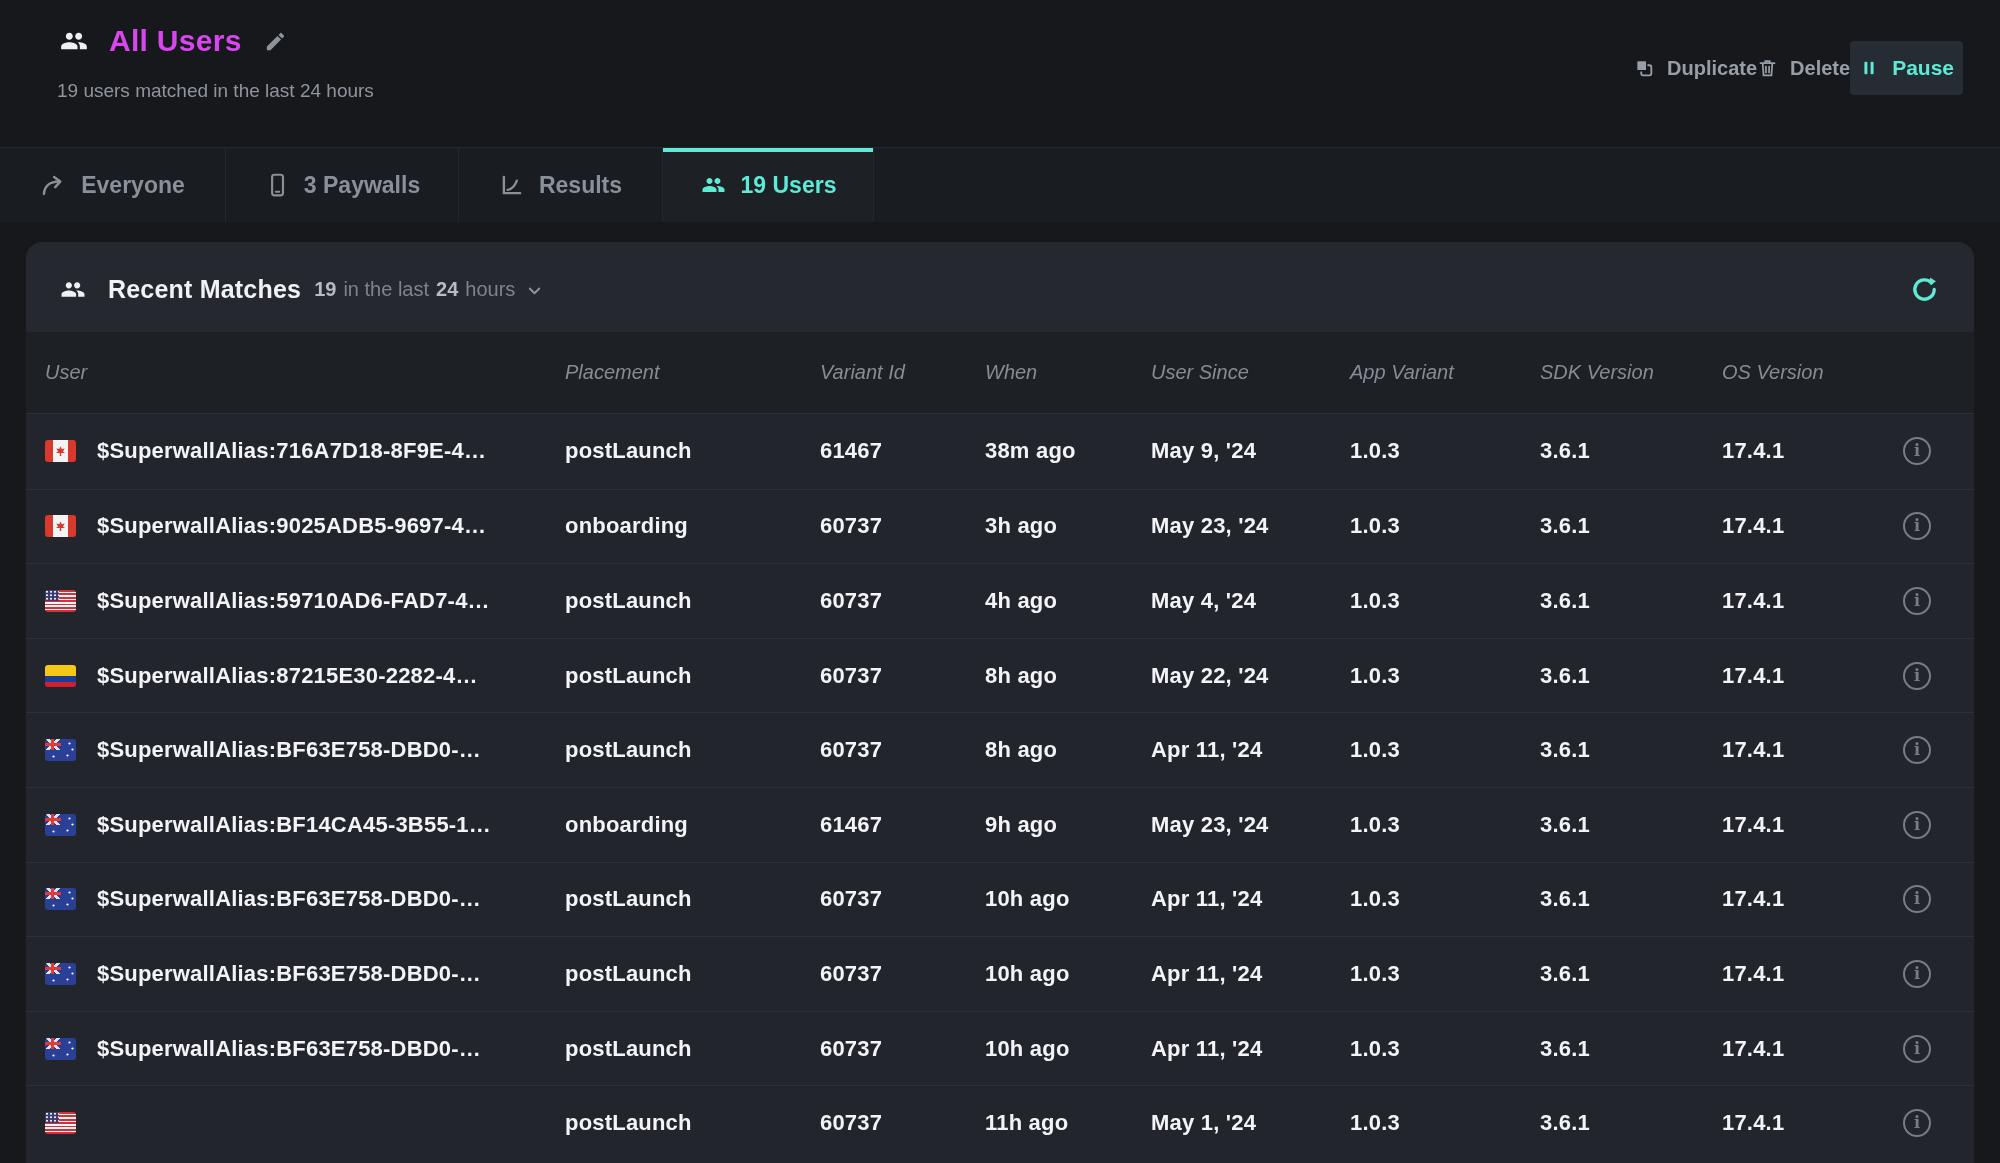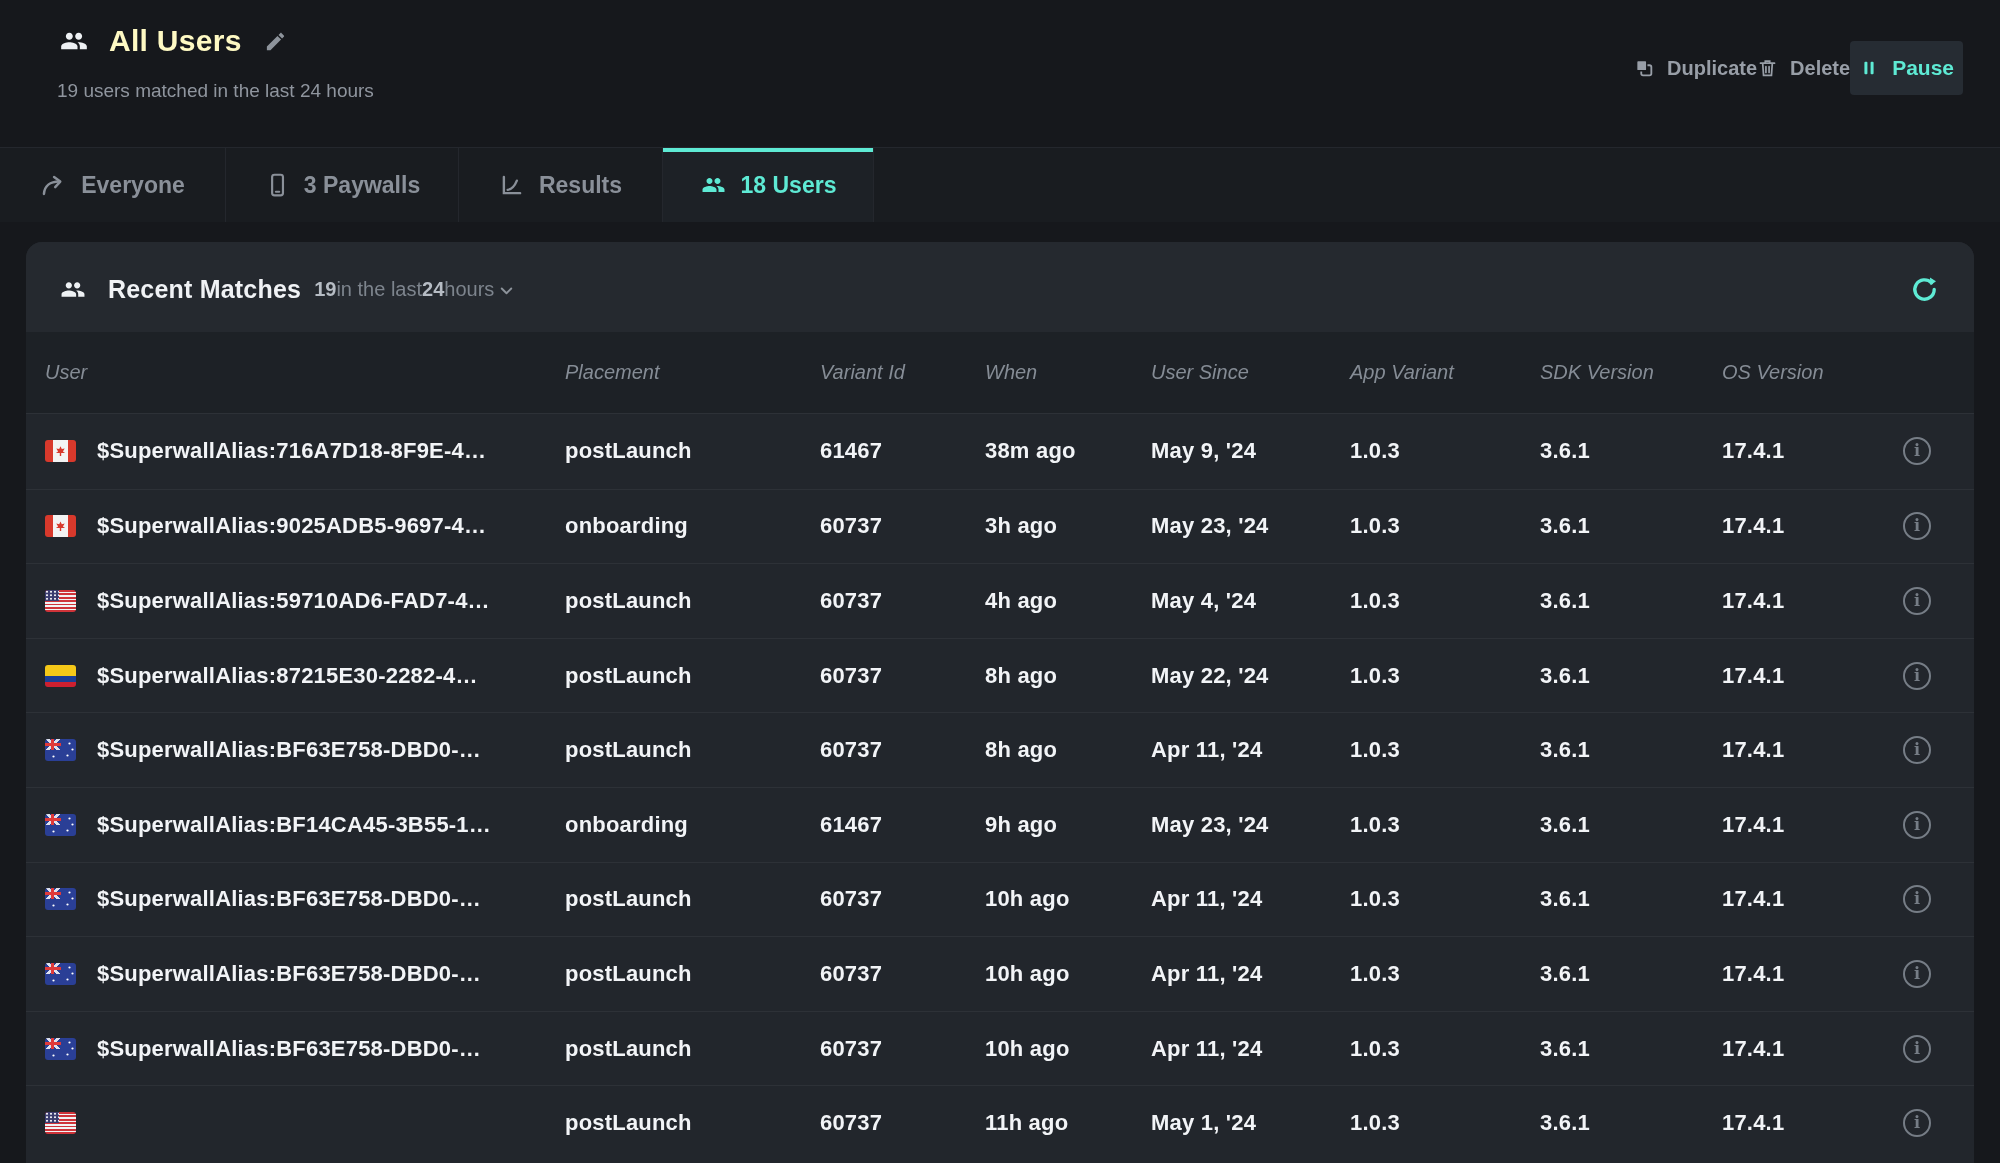--- a/index.html
+++ b/index.html
@@ -10,21 +10,21 @@
     color:#f2f4f7;
     overflow:hidden;
     position:relative;
   }
   svg { display:block; }
 
   
   .topbar { position:absolute; left:0; top:0; right:0; height:147px; }
   .title-row { position:absolute; left:57px; top:24px; display:flex; align-items:center; gap:18px; }
   .title-row .group-ic { color:#eef1f4; }
-  .page-title { font-size:30px; font-weight:600; color:#fef9c3; letter-spacing:.3px; }
+  .page-title { font-size:30px; font-weight:600; color:#d946ef; letter-spacing:.3px; }
   .edit-btn { color:#8d939b; cursor:pointer; margin-left:4px; }
   .page-subtitle { position:absolute; left:57px; top:80px; font-size:19px; color:#8f959e; }
 
   .actions { position:absolute; right:37px; top:41px; height:54px; display:flex; align-items:center; }
   .text-action { display:flex; align-items:center; gap:12px; font-size:20px; font-weight:600; color:#989ea7; cursor:pointer; }
   .pause-btn { display:flex; align-items:center; gap:13px; background:#262c33; border:none; border-radius:4px;
     height:54px; padding:0 9px; color:#5eead4; font-size:21px; font-weight:700; cursor:pointer;
     font-family:"Liberation Sans", sans-serif; }
 
   
@@ -35,21 +35,21 @@
   .tab:nth-child(1){ width:226px; } .tab:nth-child(2){ width:233px; }
   .tab:nth-child(3){ width:204px; } .tab:nth-child(4){ width:211px; }
   .tab.active { background:#1d2126; color:#5eead4; box-shadow: inset 0 4px 0 #5eead4; }
 
   
   .card { position:absolute; left:26px; right:26px; top:242px; bottom:0;
     background:#22262c; border-radius:16px 16px 0 0; overflow:hidden; }
   .card-header { height:90px; background:#25292f; display:flex; align-items:center; padding:4px 34px 0 32px; }
   .card-header .group-ic { color:#eef1f4; margin-right:20px; }
   .panel-title { font-size:25px; font-weight:700; color:#f0f2f5; letter-spacing:.2px; }
-  .matches-filter { display:flex; align-items:center; gap:0; margin-left:13px; font-size:20px; cursor:pointer; }
+  .matches-filter { display:flex; align-items:center; gap:7px; margin-left:13px; font-size:20px; cursor:pointer; }
   .matches-filter .dim { color:#7d848d; }
   .matches-filter .lit { color:#b6bcc4; font-weight:600; }
   .matches-filter .chev { color:#8d939b; margin-left:3px; margin-top:3px; }
   .refresh-btn { margin-left:auto; color:#5eead4; cursor:pointer; }
 
   .row-grid { display:grid; grid-template-columns:520px 255px 165px 166px 199px 190px 182px 158px minmax(0,1fr);
     align-items:center; padding:0 20px 0 19px; }
   .col-header { height:82px; background:#1d2126; border-bottom:1px solid #2d3137;
     font-size:20px; font-weight:500; color:#858c95;font-style:italic; }
   .tbody .tr { height:74.6px; background:#22262c; cursor:default; }
@@ -163,21 +163,21 @@
         </svg>
     </span>
     <span>Results</span>
   </div>
   <div class="tab active">
     <span>
       <svg width="27" height="24" viewBox="0 0 24 24" fill="currentColor">
           <path d="M16 11c1.66 0 2.99-1.34 2.99-3S17.66 5 16 5c-1.66 0-3 1.34-3 3s1.34 3 3 3zm-8 0c1.66 0 2.99-1.34 2.99-3S9.66 5 8 5C6.34 5 5 6.34 5 8s1.34 3 3 3zm0 2c-2.33 0-7 1.17-7 3.5V19h14v-2.5c0-2.33-4.67-3.5-7-3.5zm8 0c-.29 0-.62.02-.97.05 1.16.84 1.97 1.97 1.97 3.45V19h6v-2.5c0-2.33-4.67-3.5-7-3.5z"></path>
         </svg>
     </span>
-    <span>18 Users</span>
+    <span>19 Users</span>
   </div>
 </div>
 
 <div class="card">
   <div class="card-header">
     <span class="group-ic">
       <svg width="30" height="25" viewBox="0 0 24 24" fill="currentColor">
           <path d="M16 11c1.66 0 2.99-1.34 2.99-3S17.66 5 16 5c-1.66 0-3 1.34-3 3s1.34 3 3 3zm-8 0c1.66 0 2.99-1.34 2.99-3S9.66 5 8 5C6.34 5 5 6.34 5 8s1.34 3 3 3zm0 2c-2.33 0-7 1.17-7 3.5V19h14v-2.5c0-2.33-4.67-3.5-7-3.5zm8 0c-.29 0-.62.02-.97.05 1.16.84 1.97 1.97 1.97 3.45V19h6v-2.5c0-2.33-4.67-3.5-7-3.5z"></path>
         </svg>
     </span>

